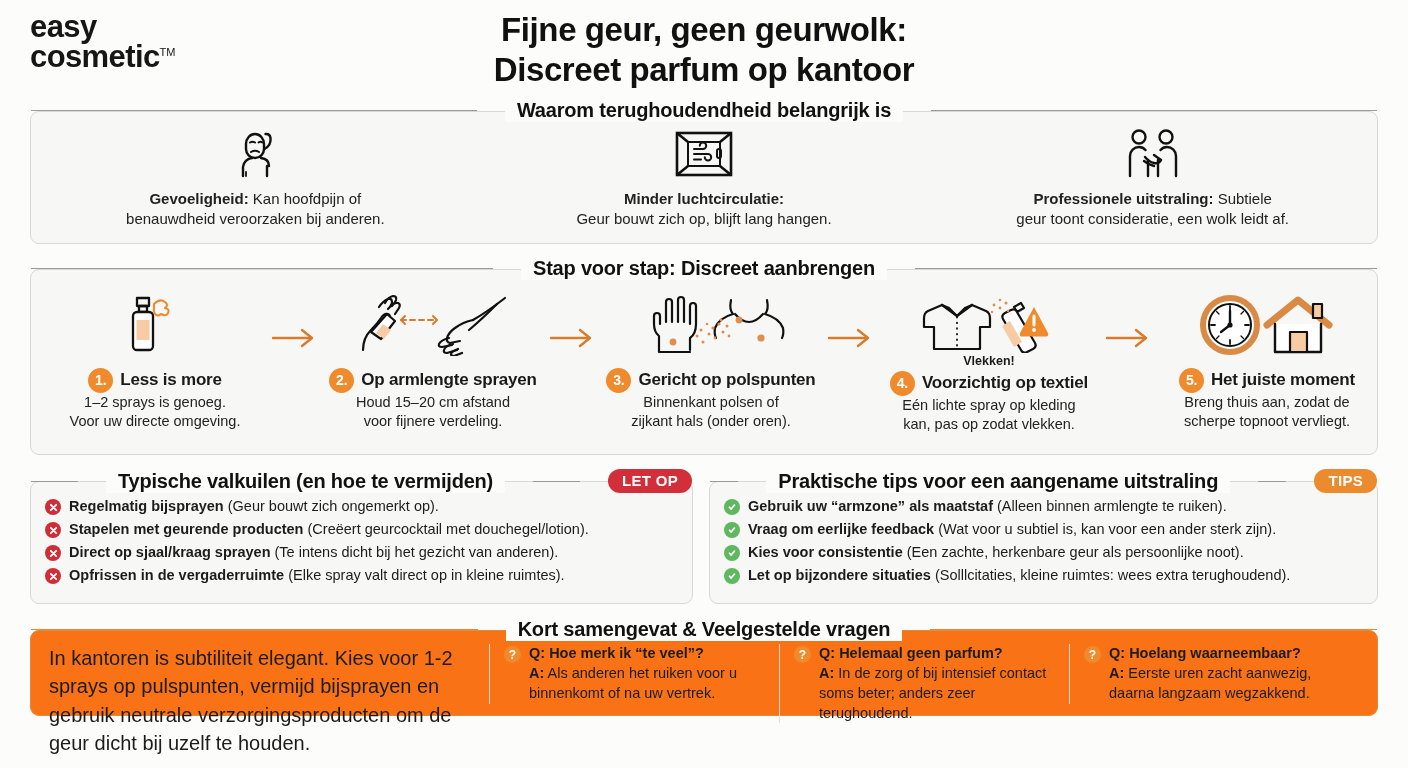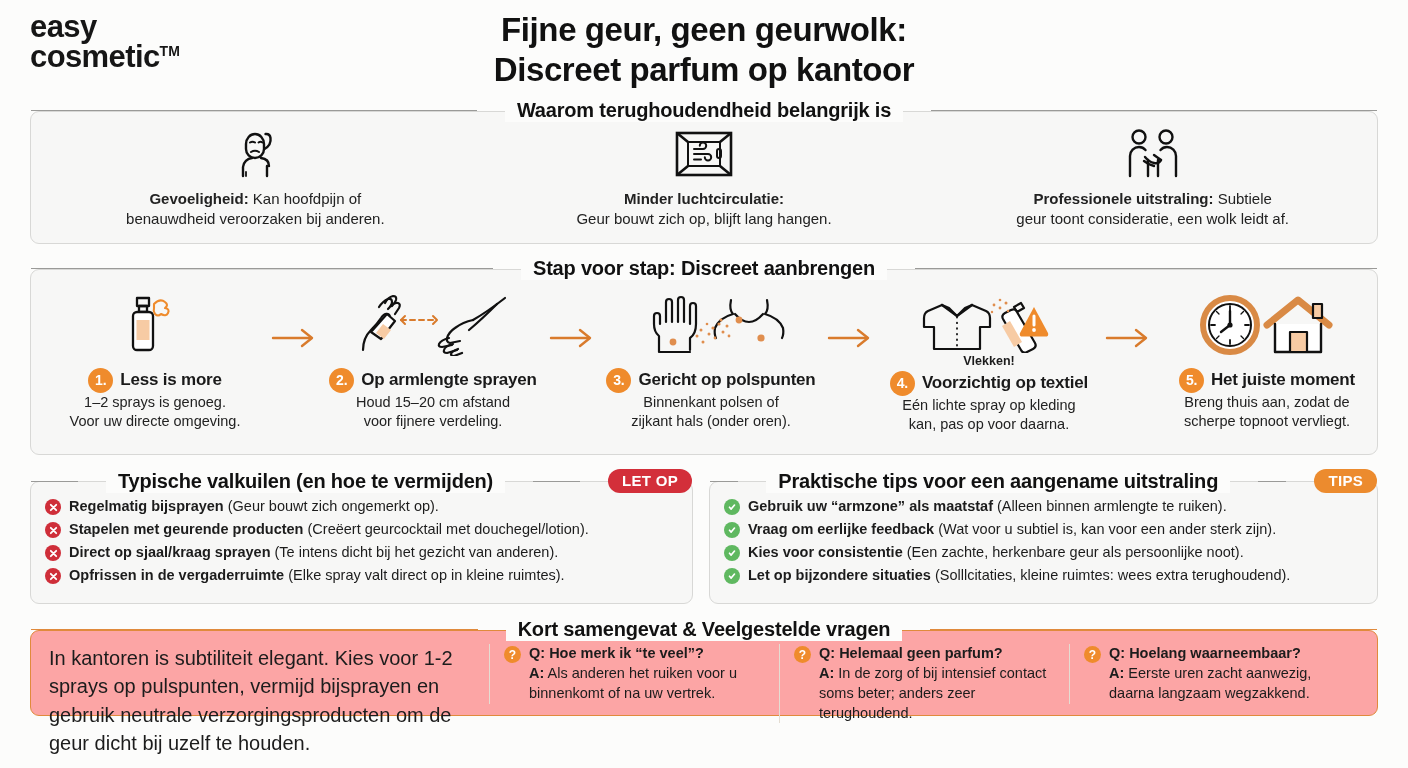--- a/index.html
+++ b/index.html
@@ -33,23 +33,23 @@
     position: absolute;
     left: 0;
     top: 12px;
     line-height: 0.98;
     font-weight: 700;
     font-size: 31px;
     letter-spacing: -0.6px;
     color: #161616;
   }
   .logo .tm {
-    font-size: 14px;
+    font-size: 11px;
     vertical-align: super;
-    font-weight: 700;
+    font-weight: 400;
     letter-spacing: 0;
   }
   .title {
     text-align: center;
     padding-top: 10px;
     font-size: 33px;
     font-weight: 700;
     line-height: 1.22;
     letter-spacing: -0.4px;
     color: #111;
@@ -57,21 +57,21 @@
 
   
   .panel {
     position: relative;
     border: 1px solid #d8d8d6;
     border-radius: 9px;
     background: #f7f7f6;
   }
   .panel.orange {
     border-color: #e08a3c;
-    background: #fca5a5;
+    background: #f97316;
   }
 
   .sec-head {
     position: absolute;
     top: -13px;
     left: 0;
     right: 0;
     display: flex;
     align-items: center;
     justify-content: center;
@@ -509,21 +509,21 @@
           </svg>
         </div>
         <div class="vlekken">Vlekken!</div>
       </div>
       <div class="step-title" style="margin-top:3px">
         <span class="num">4.</span>
         <span>Voorzichtig op textiel</span>
       </div>
       <div class="step-desc">
         <span>Eén lichte spray op kleding</span><br>
-        <span>kan, pas op voor daarna.</span>
+        <span>kan, pas op zodat vlekken.</span>
       </div>
     </div>
 
     <div class="arrow">
       <svg width="46" height="20" viewBox="0 0 46 20" fill="none" stroke="#d97b2c" stroke-width="2.4" stroke-linecap="round" stroke-linejoin="round">
         <path d="M2 10 H40"></path>
           <path d="M31 2 L41 10 L31 18"></path>
       </svg>
     </div>
 

